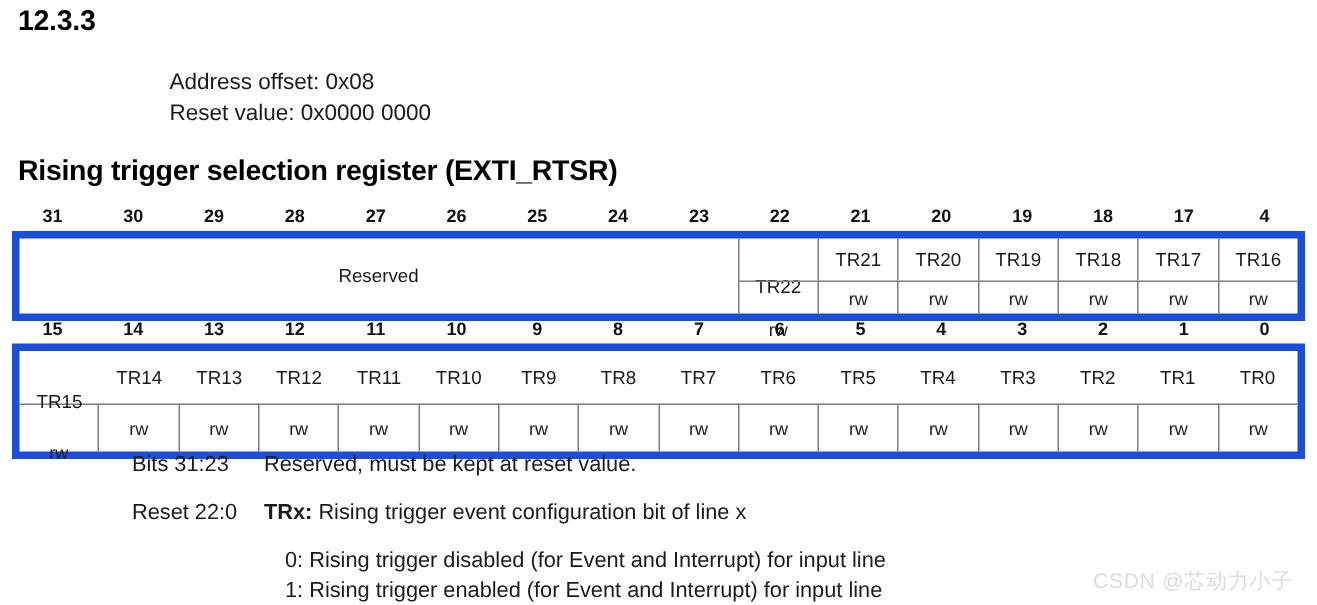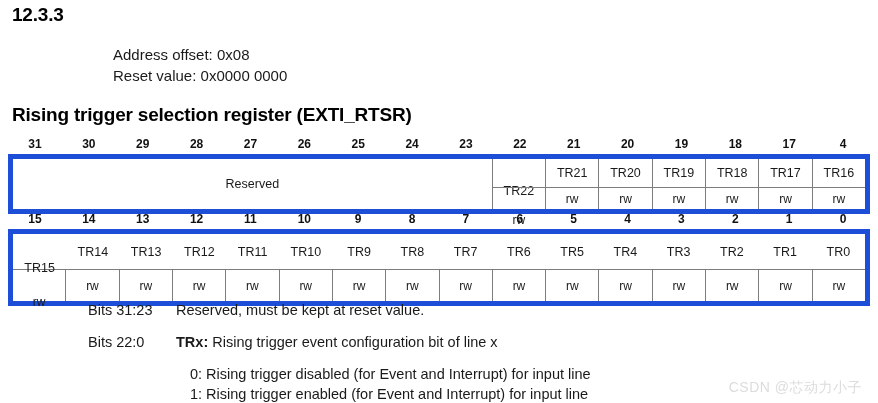--- a/index.html
+++ b/index.html
@@ -288,20 +288,20 @@
       </div>
   </div>
 </div>
 
 <div class="desc" id="desc-block">
     <div class="desc-row">
       <div class="desc-label">Bits 31:23</div>
       <div class="desc-body"><span>Reserved, must be kept at reset value.</span></div>
     </div>
     <div class="desc-row">
-      <div class="desc-label">Bits 22:0</div>
+      <div class="desc-label">Reset 22:0</div>
       <div class="desc-body"><span class="bold">TRx:</span> <span>Rising trigger event configuration bit of line x</span></div>
     </div>
     <div class="desc-sub">0: Rising trigger disabled (for Event and Interrupt) for input line</div>
     <div class="desc-sub">1: Rising trigger enabled (for Event and Interrupt) for input line</div>
   </div>
 
 <div class="watermark">CSDN @芯动力小子</div>
 
 </body></html>

